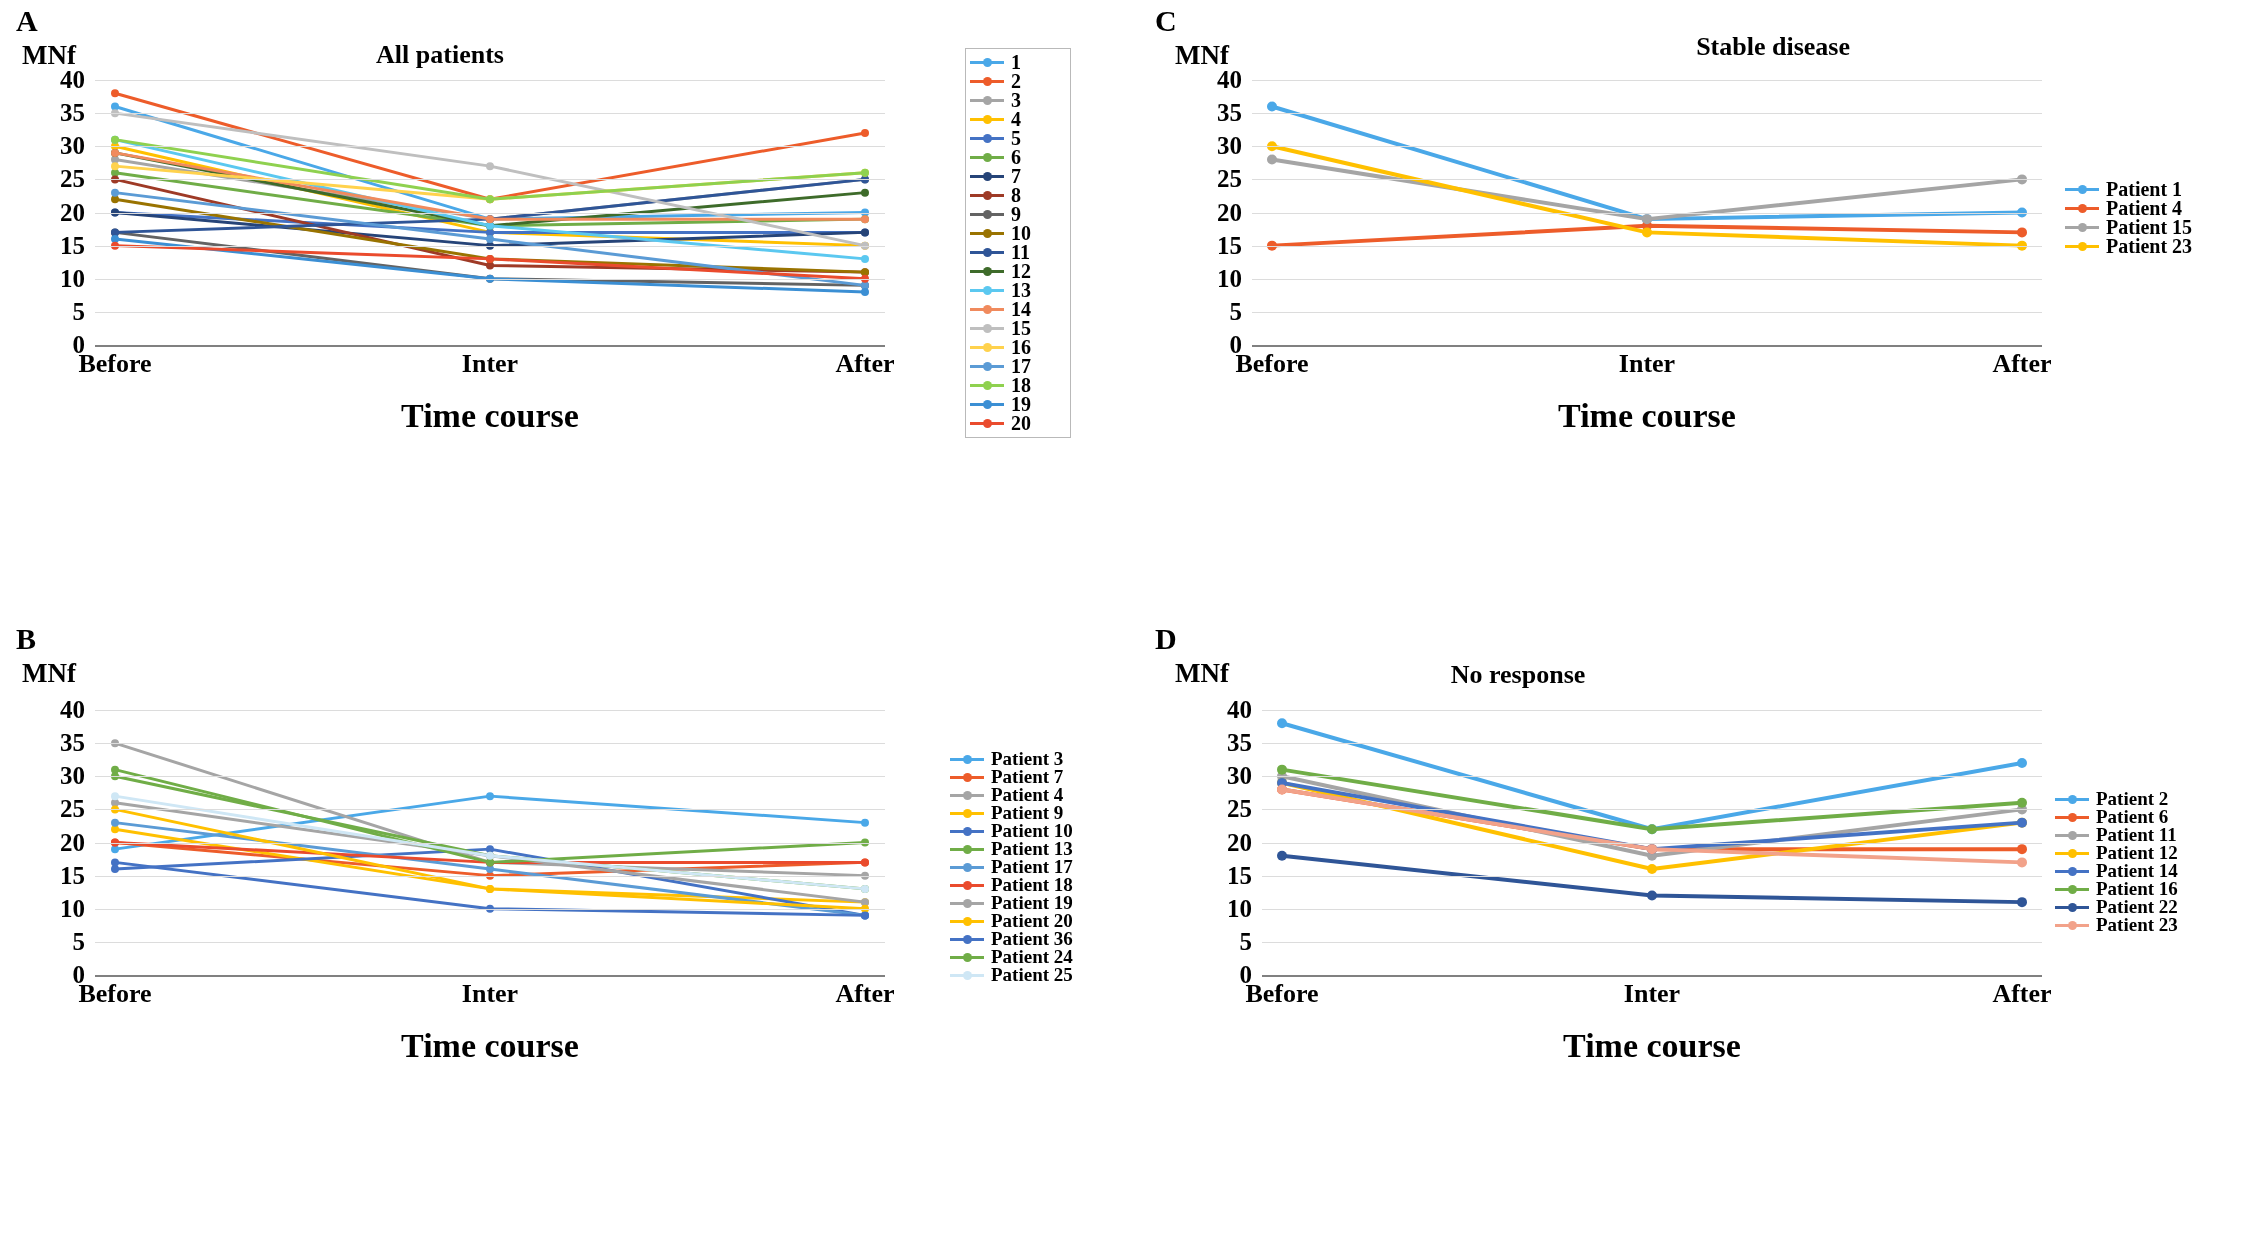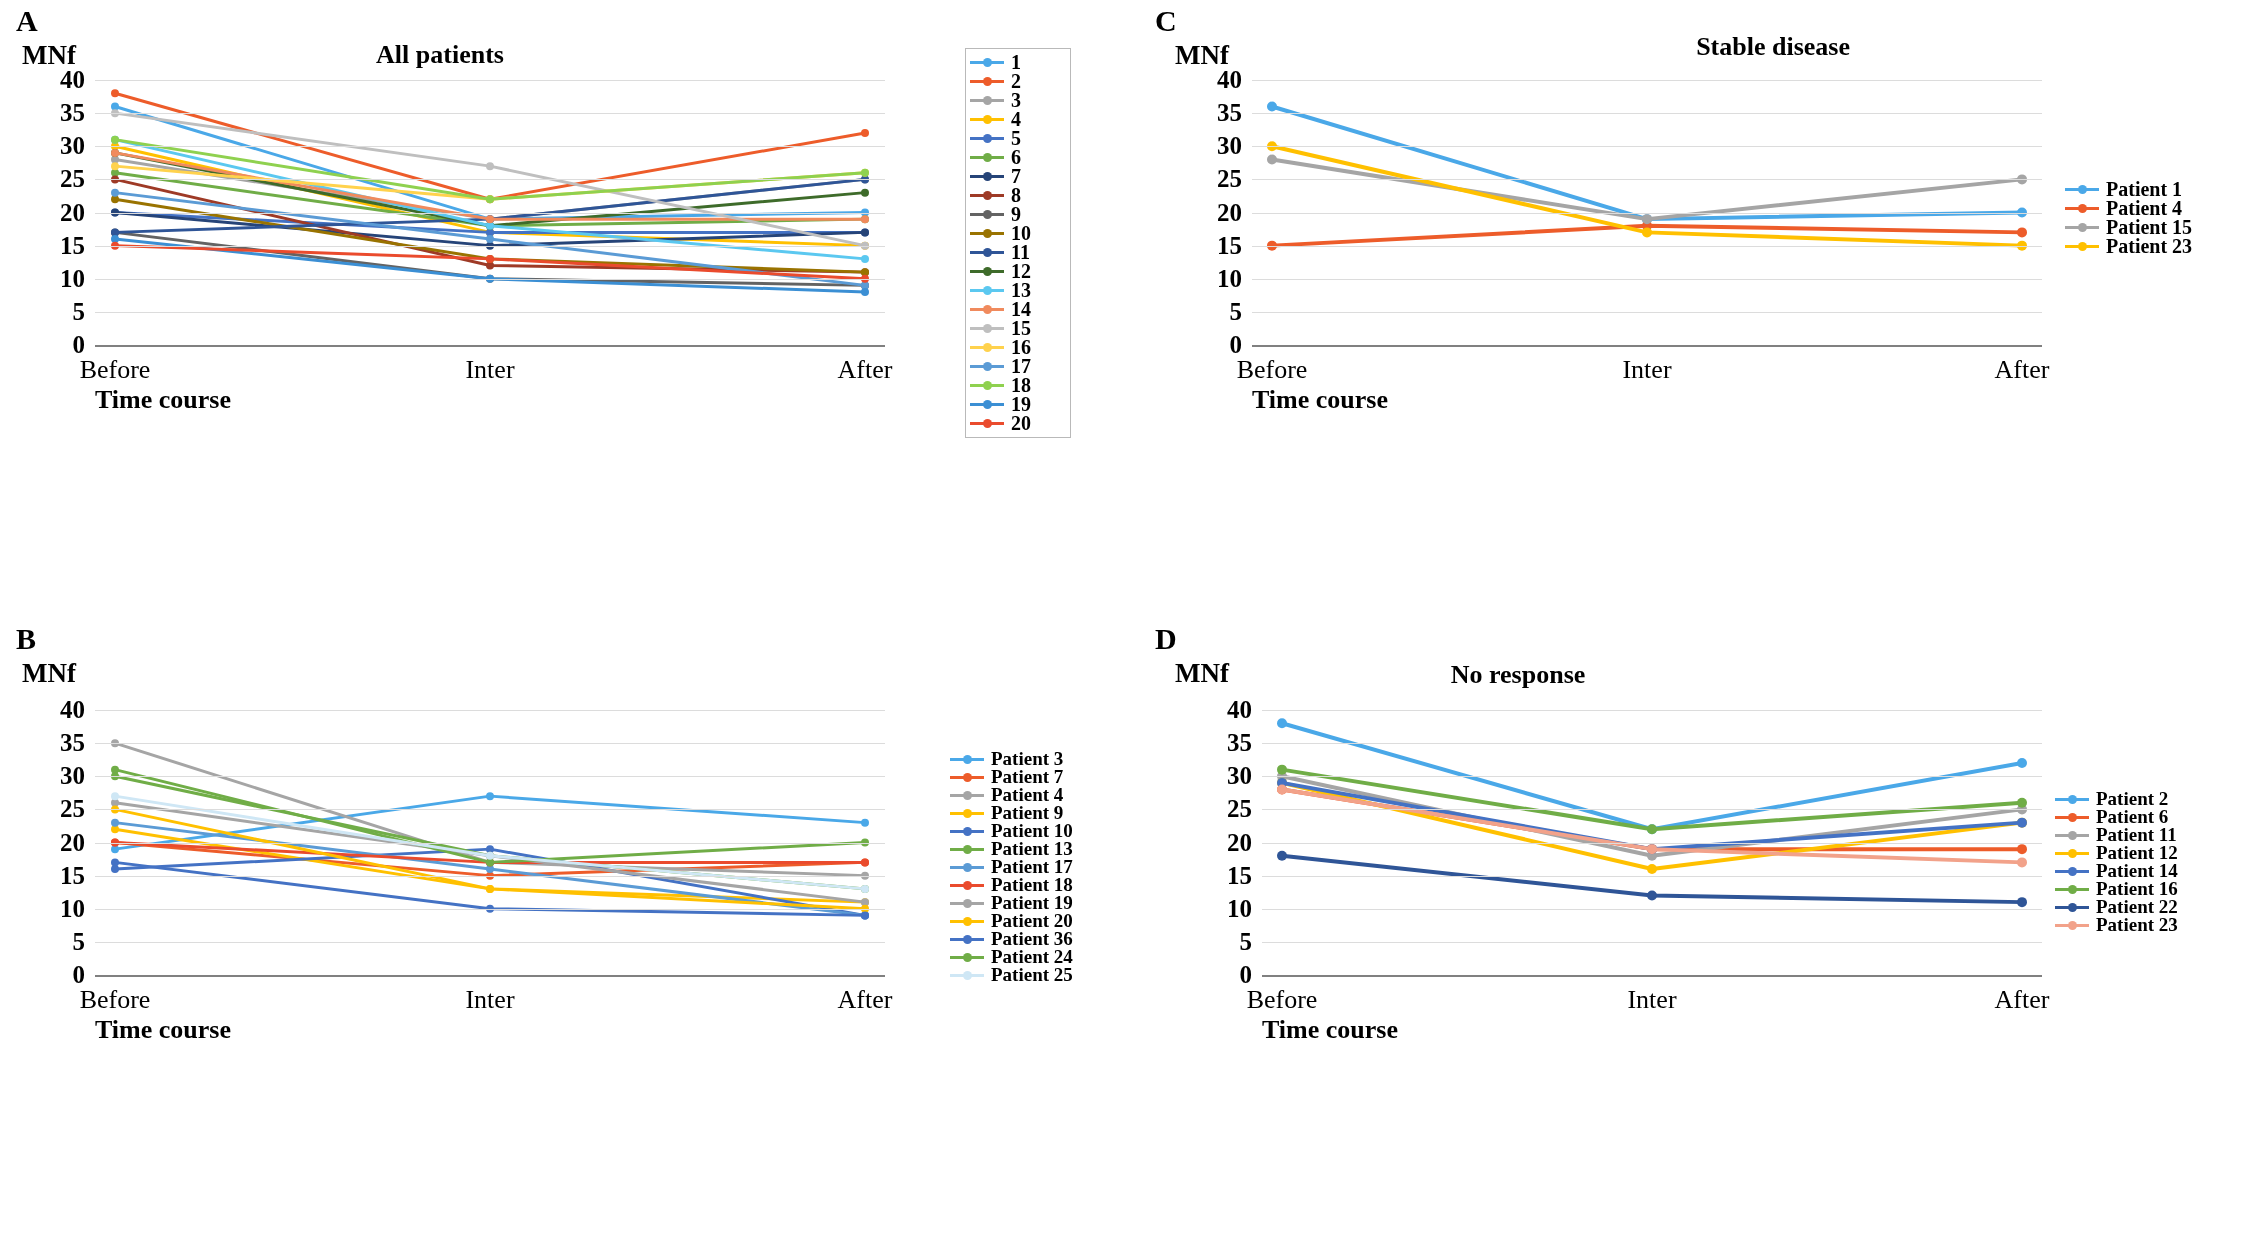--- a/index.html
+++ b/index.html
@@ -52,32 +52,33 @@
     right:100%;
     margin-right:10px;
     transform:translateY(-50%);
     font-size:25px;
     font-weight:bold;
     white-space:nowrap;
   }
   .xtick{
     position:absolute;
     top:100%;
-    margin-top:10px;
+    margin-top:4px;
     transform:translateX(-50%);
     font-size:26px;
-    font-weight:normal;
+    font-weight:bold;
     white-space:nowrap;
   }
   .xaxis-title{
     position:absolute;
     top:100%;
-    margin-top:40px;
+    margin-top:52px;
     width:100%;
-    font-size:26px;
+    text-align:center;
+    font-size:34px;
     font-weight:bold;
   }
   .legend{
     position:absolute;
     font-size:20px;
   }
   .legend.boxed{
     border:1px solid #b9b9b9;
     padding:4px 8px 4px 4px;
     background:#fff;

